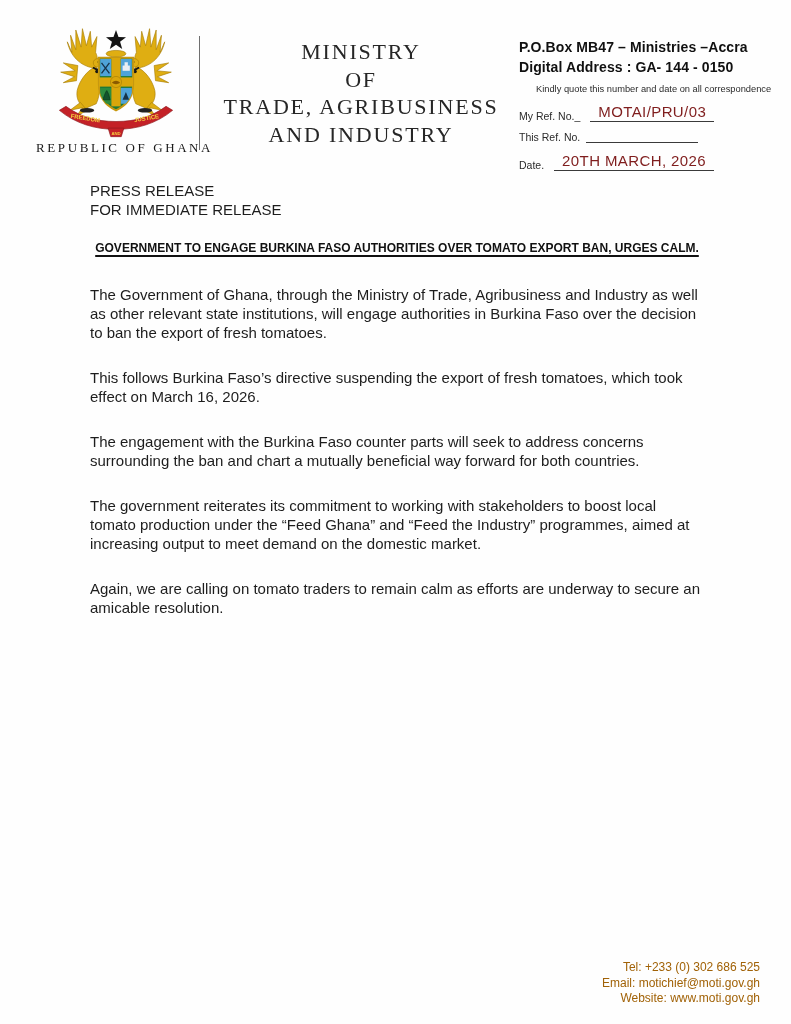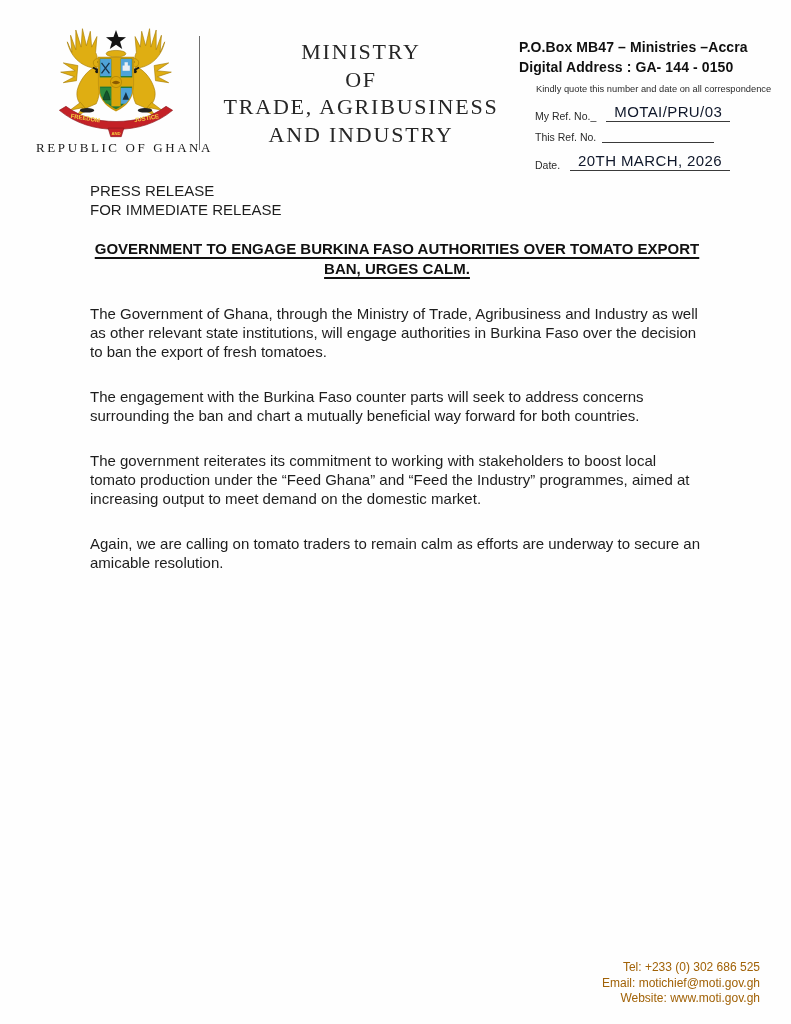--- a/index.html
+++ b/index.html
@@ -43,42 +43,42 @@
     position:absolute;left:519px;top:38px;width:248px;
     color:#101010;
   }
   .contact .bold-line{
     font-weight:bold;font-size:14px;line-height:19.5px;
     letter-spacing:0.1px;white-space:nowrap;
   }
   .contact .note{
     margin-top:7px;font-size:9.3px;color:#2a2a2a;white-space:nowrap;padding-left:17px;
   }
-  .ref-row{display:flex;align-items:flex-end;margin-top:9px;margin-left:16px;}
+  .ref-row{display:flex;align-items:flex-end;margin-top:9px;}
   .ref-label{font-size:10.5px;color:#2a2a2a;white-space:nowrap;}
   .ref-value{
-    font-size:15px;letter-spacing:0.4px;color:#0f172a;
+    font-size:15px;letter-spacing:0.4px;color:#7f1d1d;
     border-bottom:1.6px solid #3a3a3a;
     padding:0 8px 1px 8px;margin-left:10px;white-space:nowrap;
   }
   .blank-line{
     display:inline-block;width:112px;
     border-bottom:1.4px solid #3a3a3a;margin-left:6px;
   }
 
   
   .doc-body{
     position:absolute;left:90px;top:181px;width:614px;
     font-size:15px;line-height:19px;color:#1d1d1d;
   }
   .kicker div{white-space:nowrap;}
   .headline{
     margin:20px 0 18px 0;
     text-align:center;
-    font-weight:bold;font-size:15px;line-height:19.5px;
+    font-weight:bold;font-size:12px;line-height:19.5px;
     color:#111;
   }
   .headline span{
     text-decoration:underline;
     text-decoration-thickness:1.5px;
     text-underline-offset:2.5px;
   }
   .doc-body p{margin:26px 0;}
   .end-block{margin-top:19px;}
   .end-block div{line-height:19px;}
@@ -197,20 +197,21 @@
     <div class="kicker">
       <div>PRESS RELEASE</div>
       <div>FOR IMMEDIATE RELEASE</div>
     </div>
 
     <div class="headline">
       <span>GOVERNMENT TO ENGAGE BURKINA FASO AUTHORITIES OVER TOMATO EXPORT BAN, URGES CALM.</span>
     </div>
 
     <p>The Government of Ghana, through the Ministry of Trade, Agribusiness and Industry as well as other relevant state institutions, will engage authorities in Burkina Faso over the decision to ban the export of fresh tomatoes.</p>
+    <p>This follows Burkina Faso’s directive suspending the export of fresh tomatoes, which took effect on March 16, 2026.</p>
     <p>The engagement with the Burkina Faso counter parts will seek to address concerns surrounding the ban and chart a mutually beneficial way forward for both countries.</p>
     <p>The government reiterates its commitment to working with stakeholders to boost local tomato production under the “Feed Ghana” and “Feed the Industry” programmes, aimed at increasing output to meet demand on the domestic market.</p>
     <p>Again, we are calling on tomato traders to remain calm as efforts are underway to secure an amicable resolution.</p>
 
   </div>
 
   <div class="footer">
     <div>Tel: +233 (0) 302 686 525</div>
     <div>Email: motichief@moti.gov.gh</div>
     <div>Website: www.moti.gov.gh</div>

